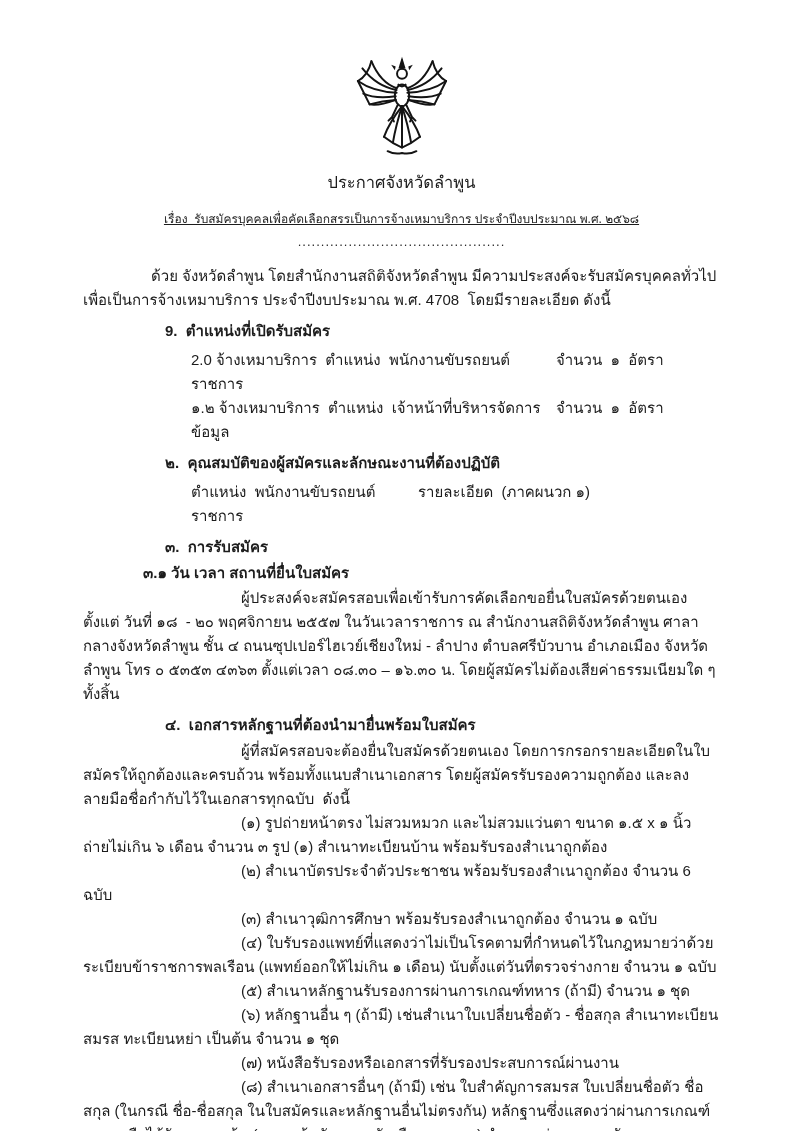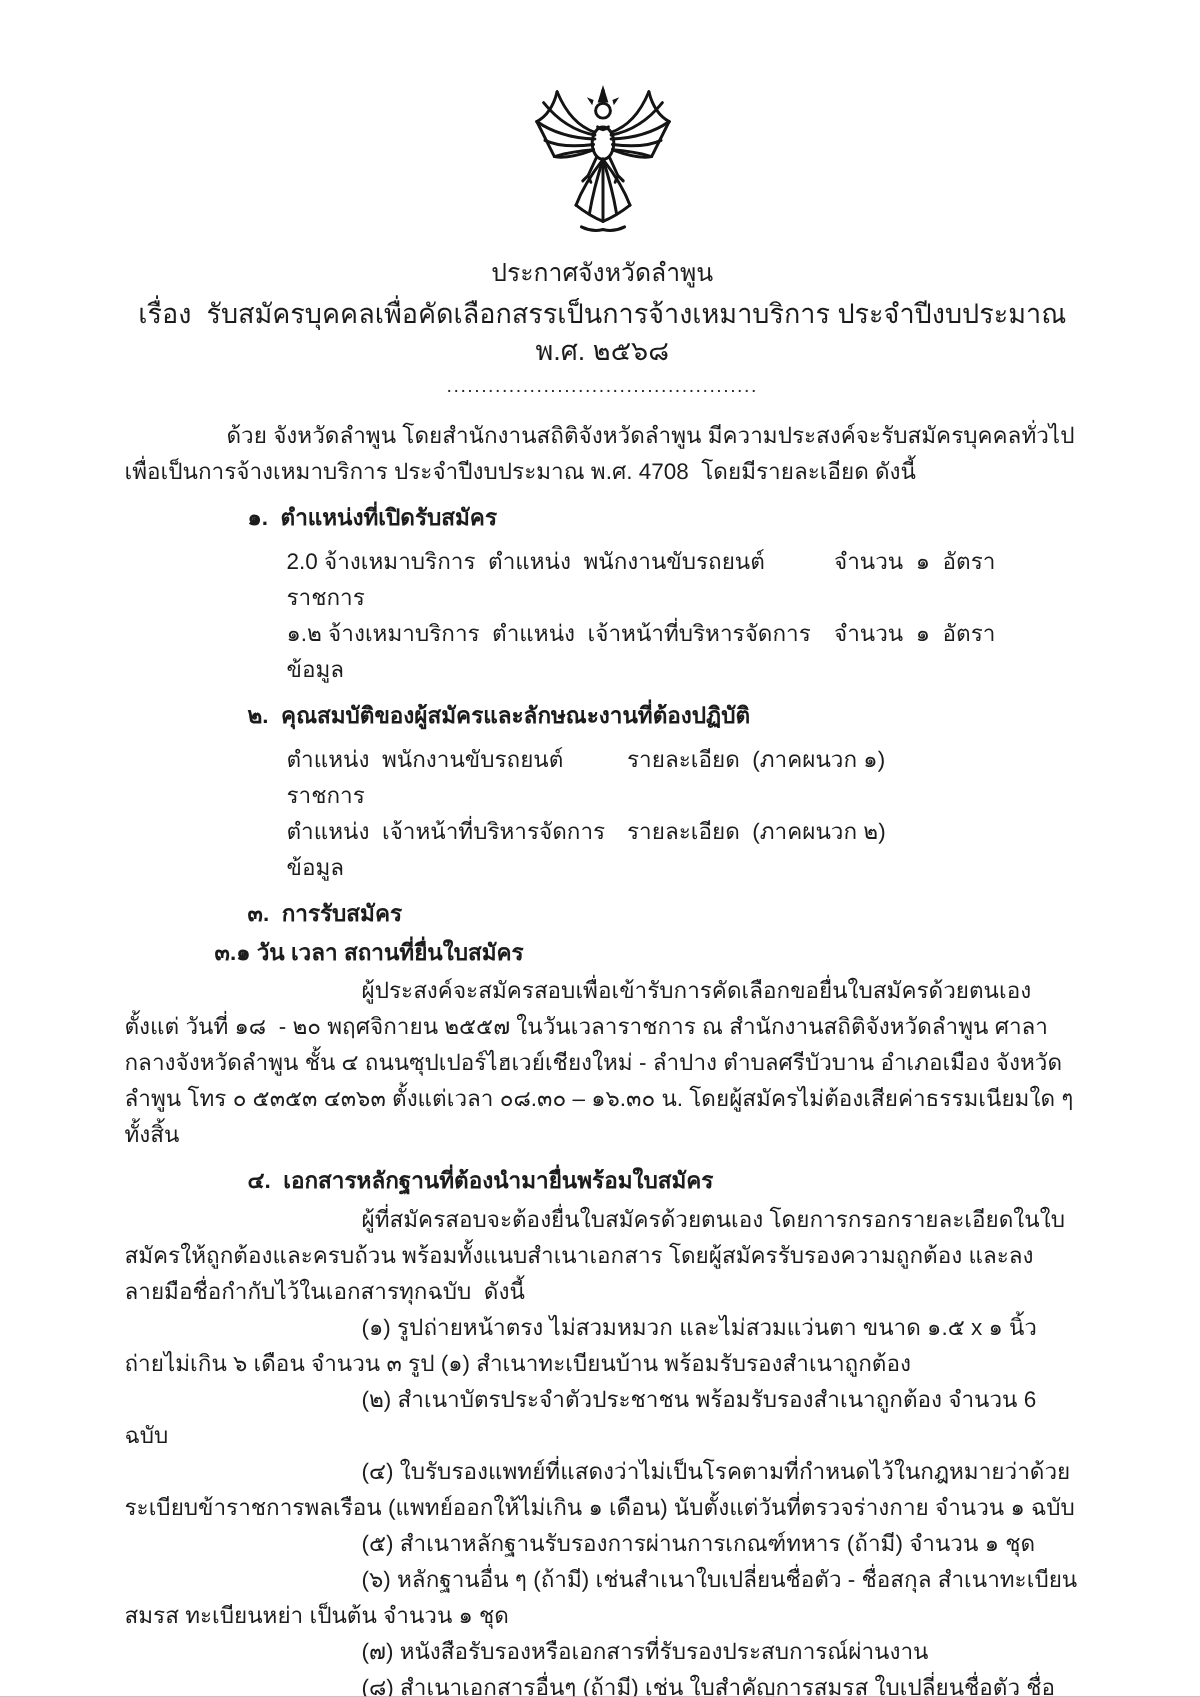--- a/index.html
+++ b/index.html
@@ -18,21 +18,21 @@
     box-sizing:border-box;
   }
   .t{white-space:pre-wrap;font-size:15px;line-height:24px;}
   .emblem-wrap{
     width:100%;
     padding-top:52px;
     display:flex;justify-content:center;
   }
   .title-block{text-align:center;}
   .doc-title{font-size:16.5px;line-height:25px;margin-top:6px;}
-  .doc-subject{font-size:18px;line-height:25px;margin-top:2px;}
+  .doc-subject{font-size:12px;line-height:25px;margin-top:12px;text-decoration:underline;}
   .divider-dots{font-size:13px;line-height:16px;letter-spacing:1px;color:#2a2a2a;margin-top:2px;}
   .body-text{margin-top:14px;}
   p.para{margin:0;}
   .indent-1{text-indent:68px;}
   .indent-deep{text-indent:158px;}
   .sec-heading{font-weight:bold;margin:7px 0 2px 82px;}
   .sub-heading{font-weight:bold;margin:1px 0 1px 60px;}
   .two-col{display:flex;margin-left:108px;}
   .two-col .colL{flex:0 0 auto;}
   .s1 .colL{width:365px;}
@@ -94,52 +94,49 @@
     <div class="title-block">
       <div class="doc-title t">ประกาศจังหวัดลำพูน</div>
       <div class="doc-subject t">เรื่อง  รับสมัครบุคคลเพื่อคัดเลือกสรรเป็นการจ้างเหมาบริการ ประจำปีงบประมาณ พ.ศ. ๒๕๖๘</div>
       <div class="divider-dots">.............................................</div>
     </div>
 
     <div class="body-text">
 
       <p class="para t indent-1">ด้วย จังหวัดลำพูน โดยสำนักงานสถิติจังหวัดลำพูน มีความประสงค์จะรับสมัครบุคคลทั่วไป เพื่อเป็นการจ้างเหมาบริการ ประจำปีงบประมาณ พ.ศ. 4708  โดยมีรายละเอียด ดังนี้</p>
 
-      <div class="sec-heading t">๑.  ตำแหน่งที่เปิดรับสมัคร</div>
+      <div class="sec-heading t">9.  ตำแหน่งที่เปิดรับสมัคร</div>
       <div class="block-gap">
         <div class="two-col s1 t">
           <span class="colL">2.0 จ้างเหมาบริการ  ตำแหน่ง  พนักงานขับรถยนต์ราชการ</span>
           <span>จำนวน  ๑  อัตรา</span>
         </div>
         <div class="two-col s1 t">
           <span class="colL">๑.๒ จ้างเหมาบริการ  ตำแหน่ง  เจ้าหน้าที่บริหารจัดการข้อมูล</span>
           <span>จำนวน  ๑  อัตรา</span>
         </div>
       </div>
 
       <div class="sec-heading t">๒.  คุณสมบัติของผู้สมัครและลักษณะงานที่ต้องปฏิบัติ</div>
       <div class="block-gap">
         <div class="two-col s2 t">
           <span class="colL">ตำแหน่ง  พนักงานขับรถยนต์ราชการ</span>
           <span>รายละเอียด  (ภาคผนวก ๑)</span>
         </div>
-        <div class="two-col s2 t">
-          <span class="colL">ตำแหน่ง  เจ้าหน้าที่บริหารจัดการข้อมูล</span>
-          <span>รายละเอียด  (ภาคผนวก ๒)</span>
-        </div>
       </div>
 
       <div class="sec-heading t">๓.  การรับสมัคร</div>
       <div class="sub-heading t">๓.๑ วัน เวลา สถานที่ยื่นใบสมัคร</div>
       <p class="para t indent-deep">ผู้ประสงค์จะสมัครสอบเพื่อเข้ารับการคัดเลือกขอยื่นใบสมัครด้วยตนเอง ตั้งแต่ วันที่ ๑๘  - ๒๐ พฤศจิกายน ๒๕๕๗ ในวันเวลาราชการ ณ สำนักงานสถิติจังหวัดลำพูน ศาลากลางจังหวัดลำพูน ชั้น ๔ ถนนซุปเปอร์ไฮเวย์เชียงใหม่ - ลำปาง ตำบลศรีบัวบาน อำเภอเมือง จังหวัดลำพูน โทร ๐ ๕๓๕๓ ๔๓๖๓ ตั้งแต่เวลา ๐๘.๓๐ – ๑๖.๓๐ น. โดยผู้สมัครไม่ต้องเสียค่าธรรมเนียมใด ๆ ทั้งสิ้น</p>
 
       <div class="sec-heading t">๔.  เอกสารหลักฐานที่ต้องนำมายื่นพร้อมใบสมัคร</div>
       <p class="para t indent-deep">ผู้ที่สมัครสอบจะต้องยื่นใบสมัครด้วยตนเอง โดยการกรอกรายละเอียดในใบสมัครให้ถูกต้องและครบถ้วน พร้อมทั้งแนบสำเนาเอกสาร โดยผู้สมัครรับรองความถูกต้อง และลงลายมือชื่อกำกับไว้ในเอกสารทุกฉบับ  ดังนี้</p>
       <p class="para t indent-deep">(๑) รูปถ่ายหน้าตรง ไม่สวมหมวก และไม่สวมแว่นตา ขนาด ๑.๕ x ๑ นิ้ว ถ่ายไม่เกิน ๖ เดือน จำนวน ๓ รูป (๑) สำเนาทะเบียนบ้าน พร้อมรับรองสำเนาถูกต้อง</p>
       <p class="para t indent-deep">(๒) สำเนาบัตรประจำตัวประชาชน พร้อมรับรองสำเนาถูกต้อง จำนวน 6 ฉบับ</p>
+      <p class="para t indent-deep">(๓) สำเนาวุฒิการศึกษา พร้อมรับรองสำเนาถูกต้อง จำนวน ๑ ฉบับ</p>
       <p class="para t indent-deep">(๔) ใบรับรองแพทย์ที่แสดงว่าไม่เป็นโรคตามที่กำหนดไว้ในกฎหมายว่าด้วยระเบียบข้าราชการพลเรือน (แพทย์ออกให้ไม่เกิน ๑ เดือน) นับตั้งแต่วันที่ตรวจร่างกาย จำนวน ๑ ฉบับ</p>
       <p class="para t indent-deep">(๕) สำเนาหลักฐานรับรองการผ่านการเกณฑ์ทหาร (ถ้ามี) จำนวน ๑ ชุด</p>
       <p class="para t indent-deep">(๖) หลักฐานอื่น ๆ (ถ้ามี) เช่นสำเนาใบเปลี่ยนชื่อตัว - ชื่อสกุล สำเนาทะเบียนสมรส ทะเบียนหย่า เป็นต้น จำนวน ๑ ชุด</p>
       <p class="para t indent-deep">(๗) หนังสือรับรองหรือเอกสารที่รับรองประสบการณ์ผ่านงาน</p>
       <p class="para t indent-deep">(๘) สำเนาเอกสารอื่นๆ (ถ้ามี) เช่น ใบสำคัญการสมรส ใบเปลี่ยนชื่อตัว ชื่อสกุล (ในกรณี ชื่อ-ชื่อสกุล ในใบสมัครและหลักฐานอื่นไม่ตรงกัน) หลักฐานซึ่งแสดงว่าผ่านการเกณฑ์ทหารหรือได้รับการยกเว้น (เฉพาะผู้สมัครสอบคัดเลือกเพศชาย) จำนวนอย่างละ ๑ ฉบับ</p>
 
     </div>
   </div>
 </div>
 

